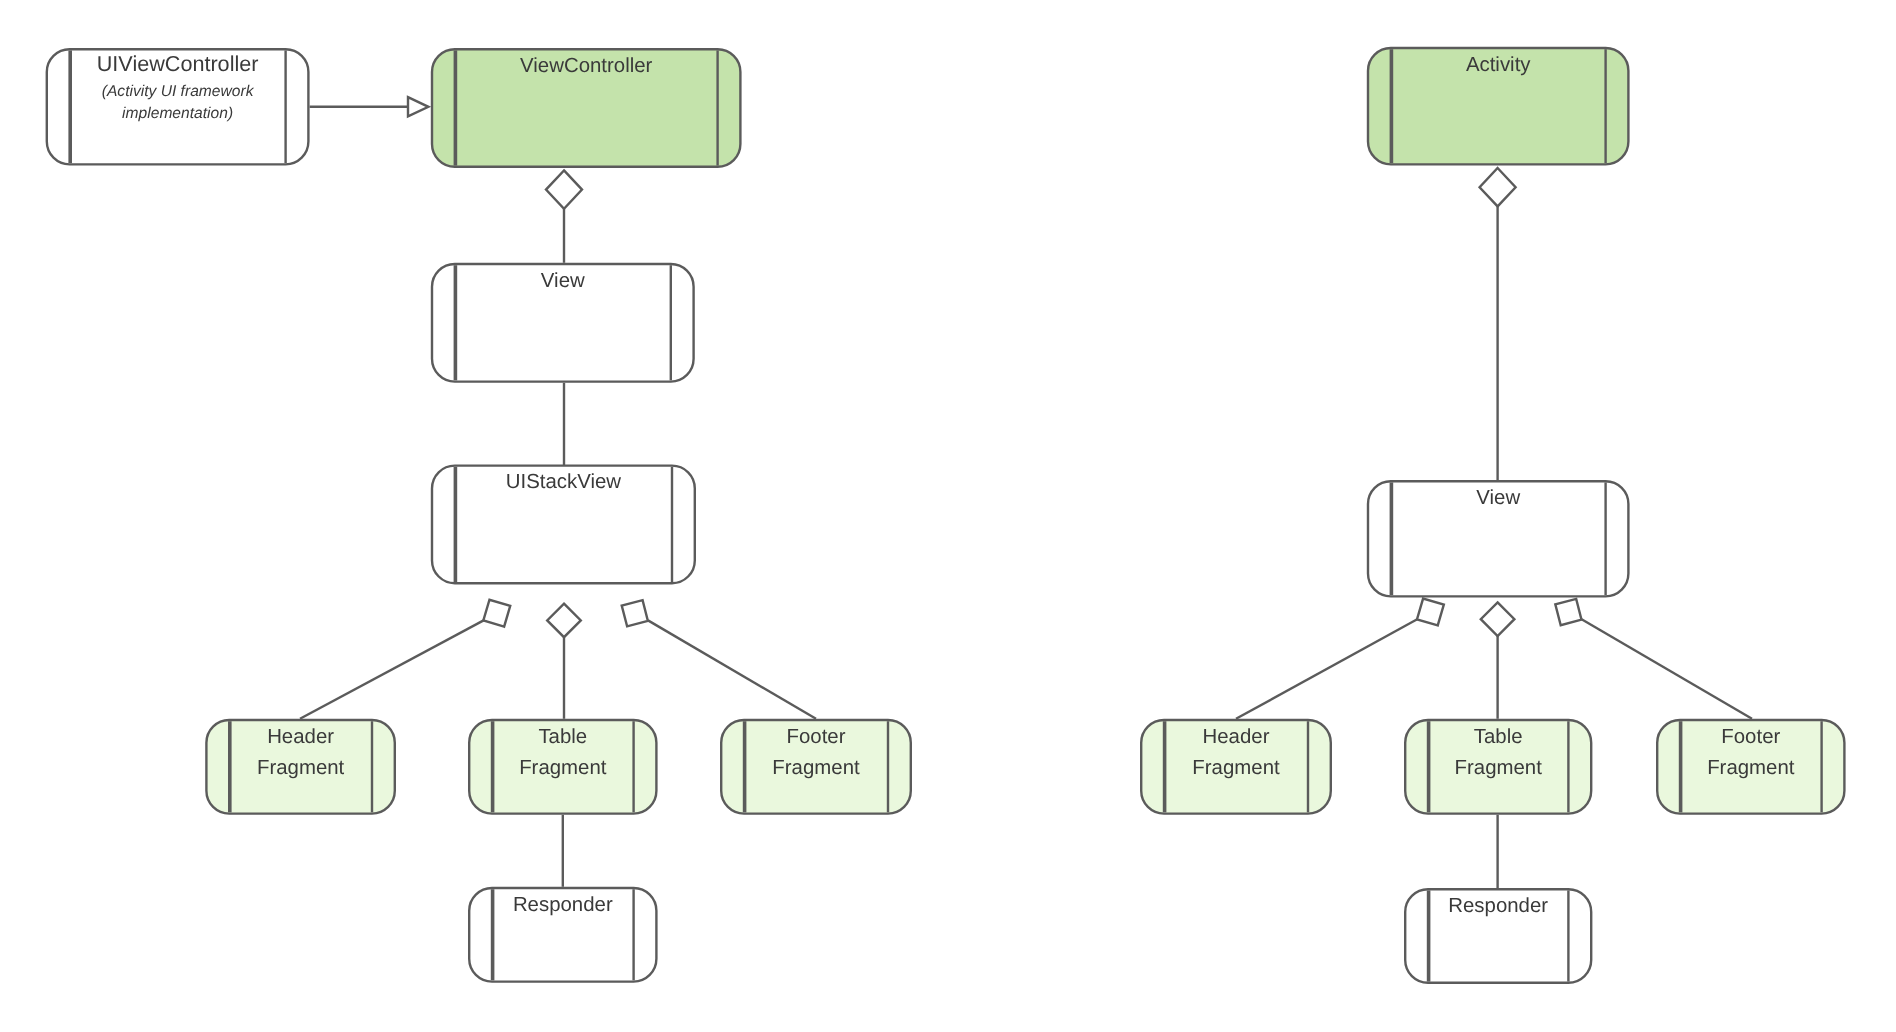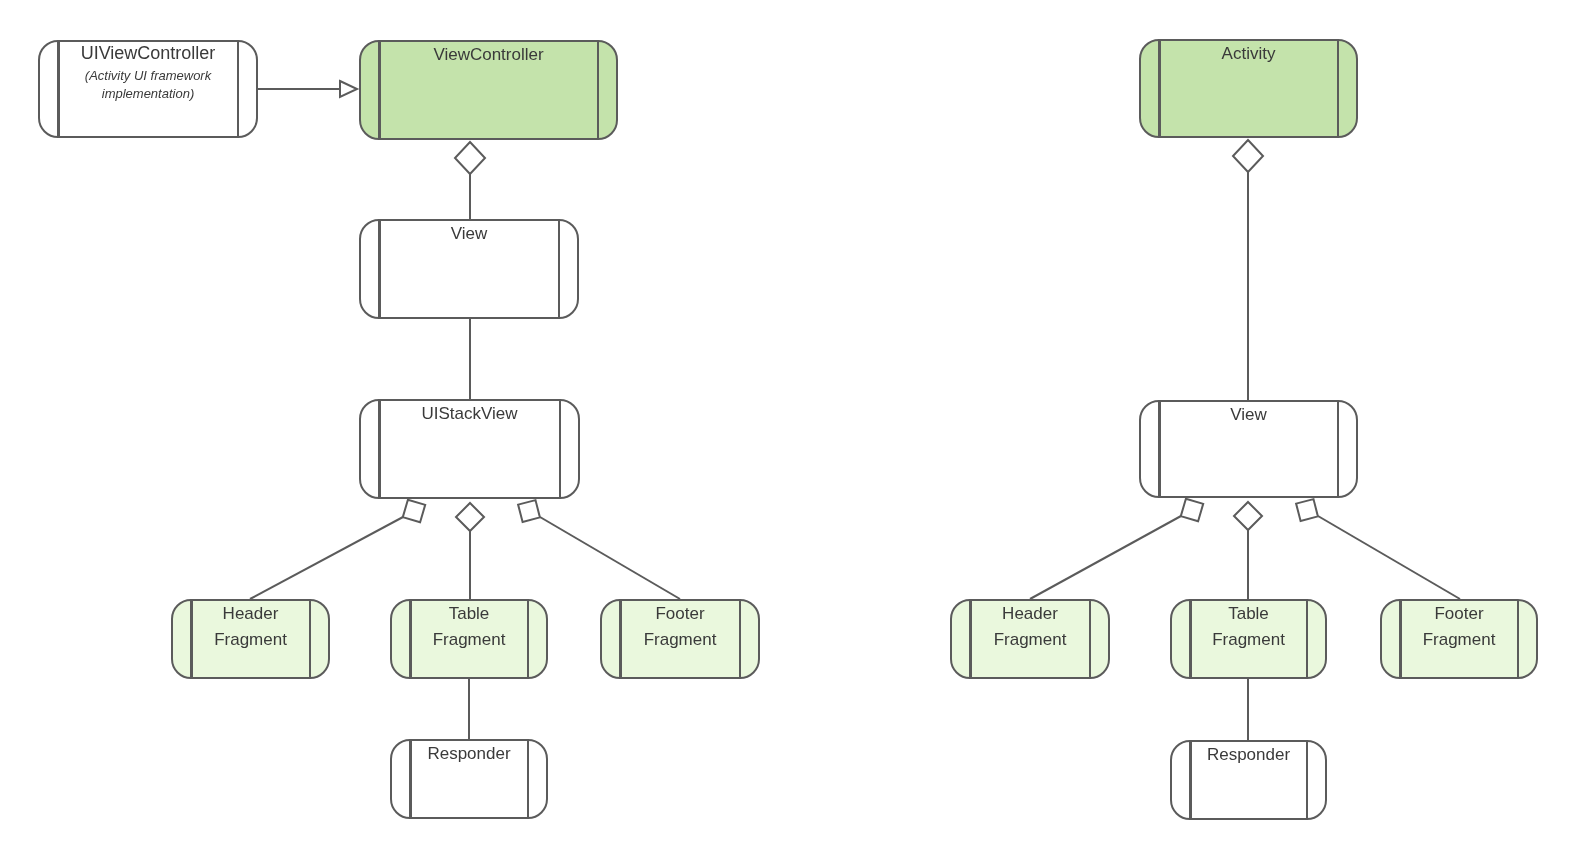--- a/index.html
+++ b/index.html
@@ -98,21 +98,21 @@
     <span class="rail rail-r"></span>
     <span class="label">ViewController</span>
   </div>
 
   <div class="node" style="left:359px;top:219px;width:220px;height:100px;">
     <span class="rail rail-l"></span>
     <span class="rail rail-r"></span>
     <span class="label">View</span>
   </div>
 
-  <div class="node" style="left:359px;top:399px;width:221px;height:100px;">
+  <div class="node" style="left:359px;top:387px;width:221px;height:100px;">
     <span class="rail rail-l"></span>
     <span class="rail rail-r"></span>
     <span class="label">UIStackView</span>
   </div>
 
   <div class="node light-green" style="left:171px;top:599px;width:159px;height:80px;">
     <span class="rail rail-l"></span>
     <span class="rail rail-r"></span>
     <span class="label">Header Fragment</span>
   </div>

